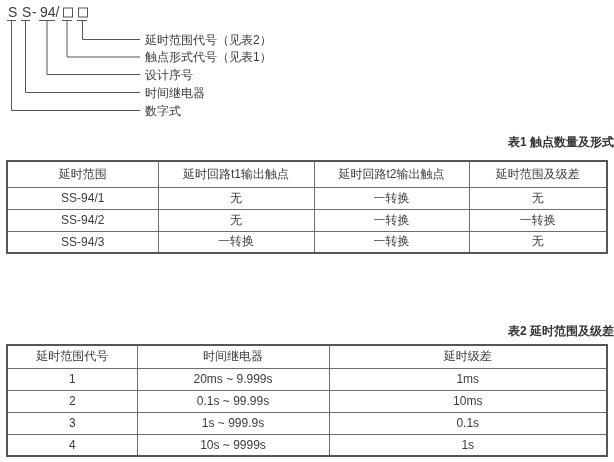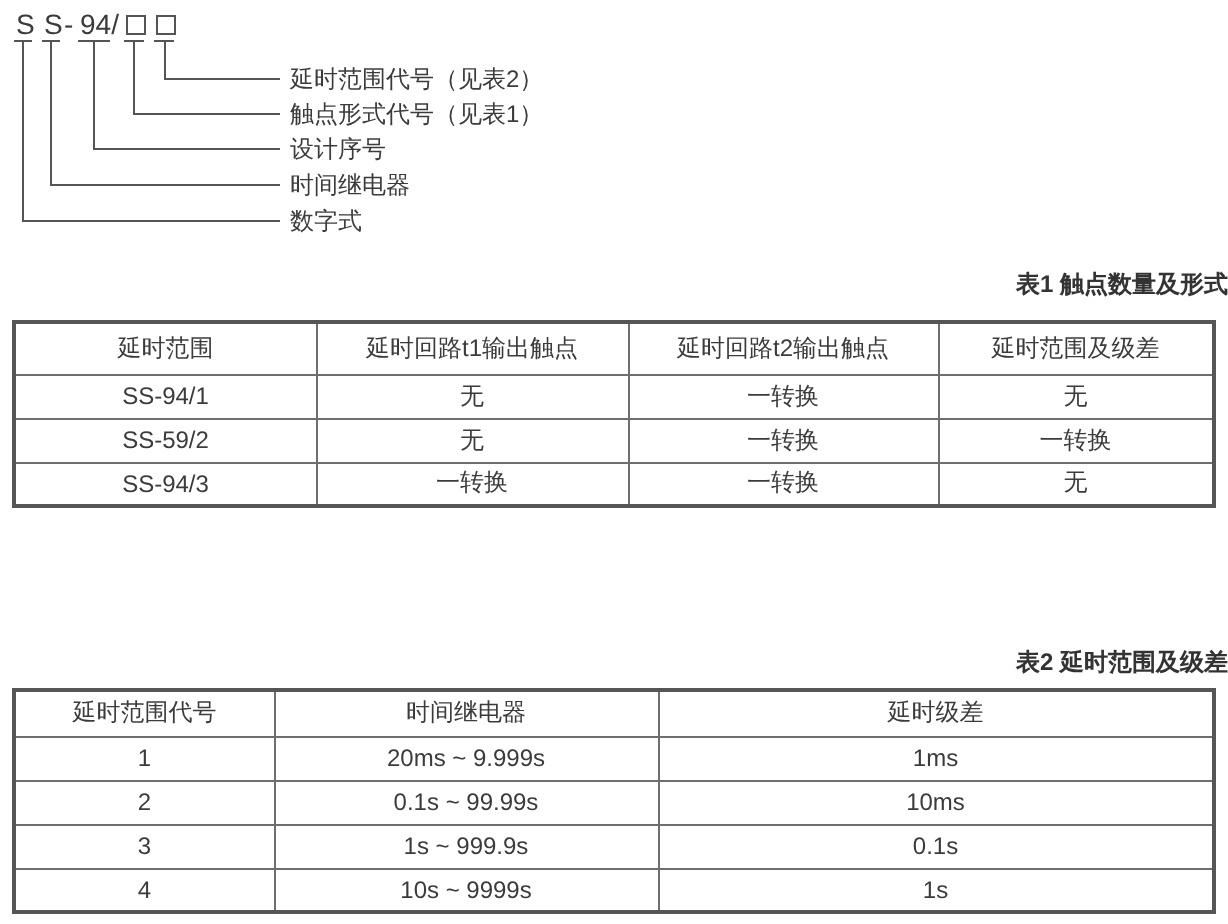--- a/index.html
+++ b/index.html
@@ -116,21 +116,21 @@
       </tr>
     </thead>
     <tbody>
       <tr>
         <td>SS-94/1</td>
         <td>无</td>
         <td>一转换</td>
         <td>无</td>
       </tr>
       <tr>
-        <td>SS-59/2</td>
+        <td>SS-94/2</td>
         <td>无</td>
         <td>一转换</td>
         <td>一转换</td>
       </tr>
       <tr>
         <td>SS-94/3</td>
         <td>一转换</td>
         <td>一转换</td>
         <td>无</td>
       </tr>

